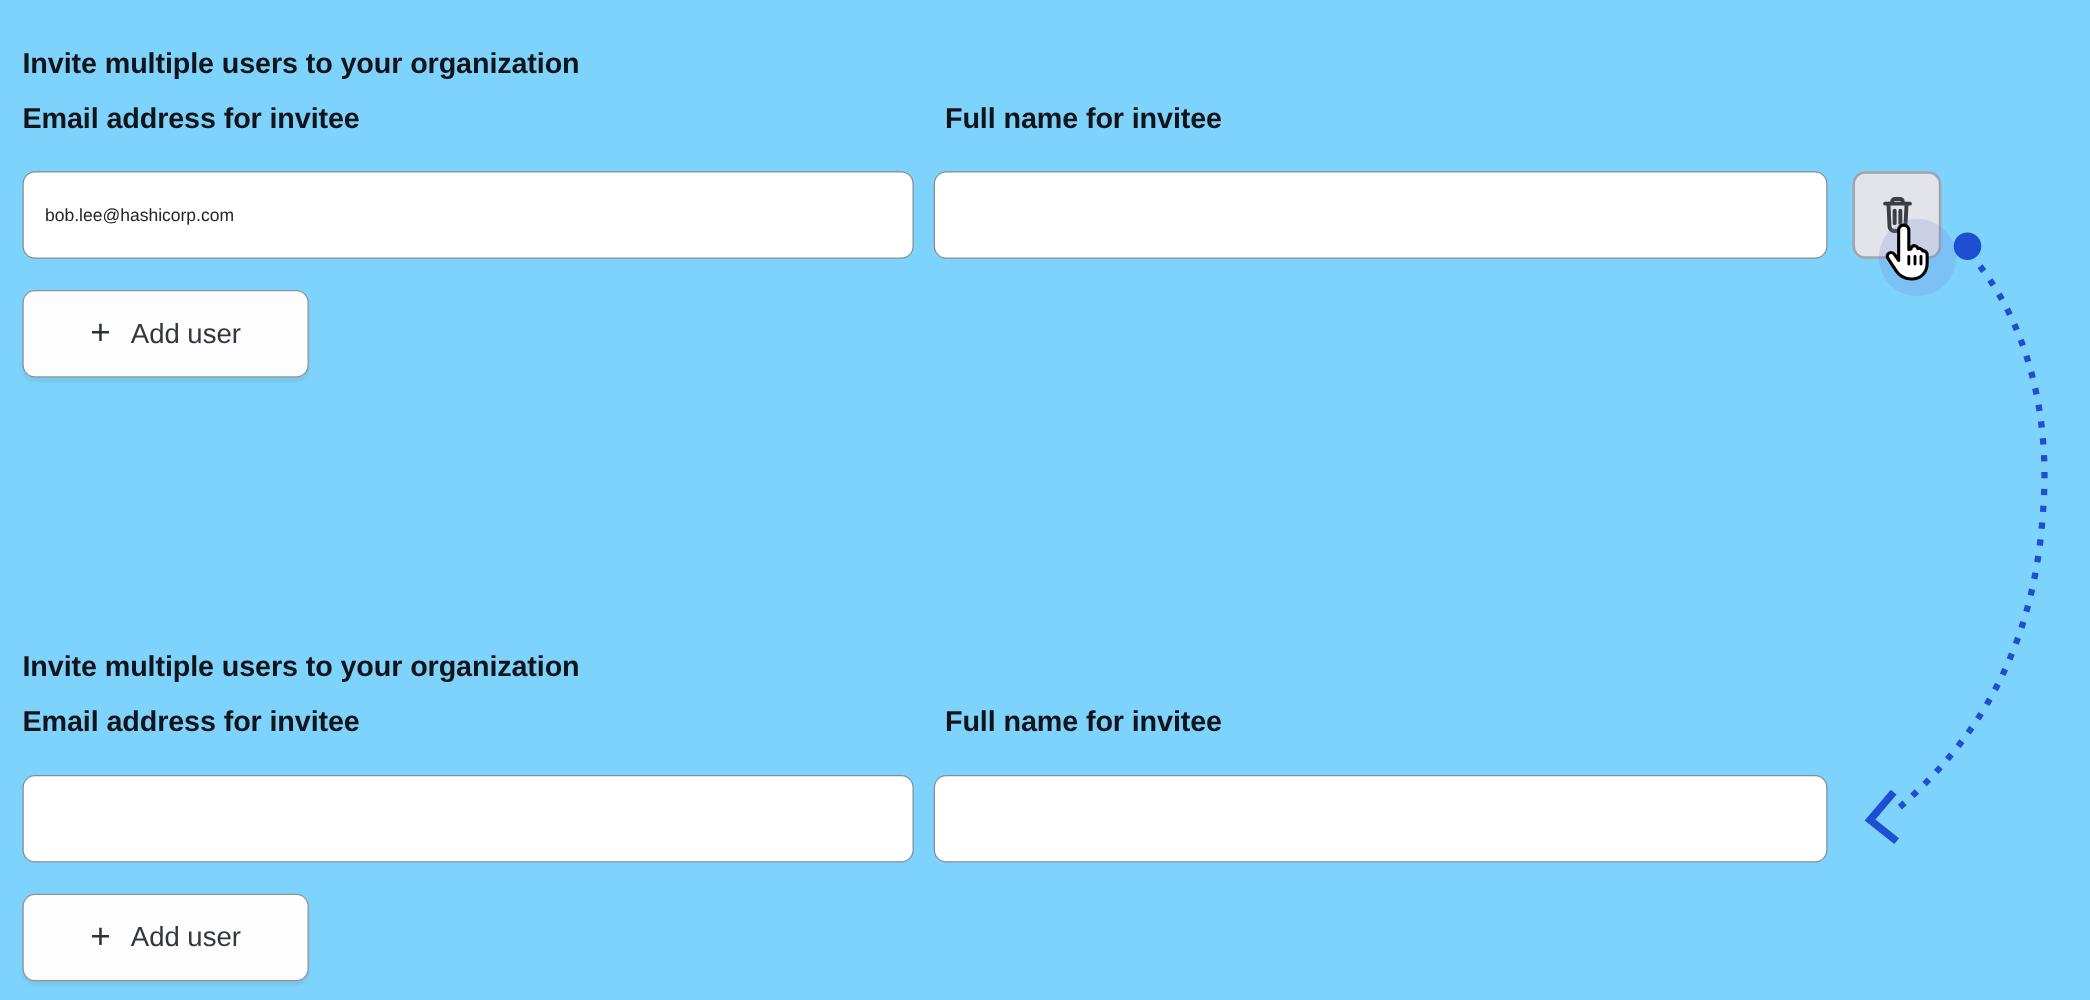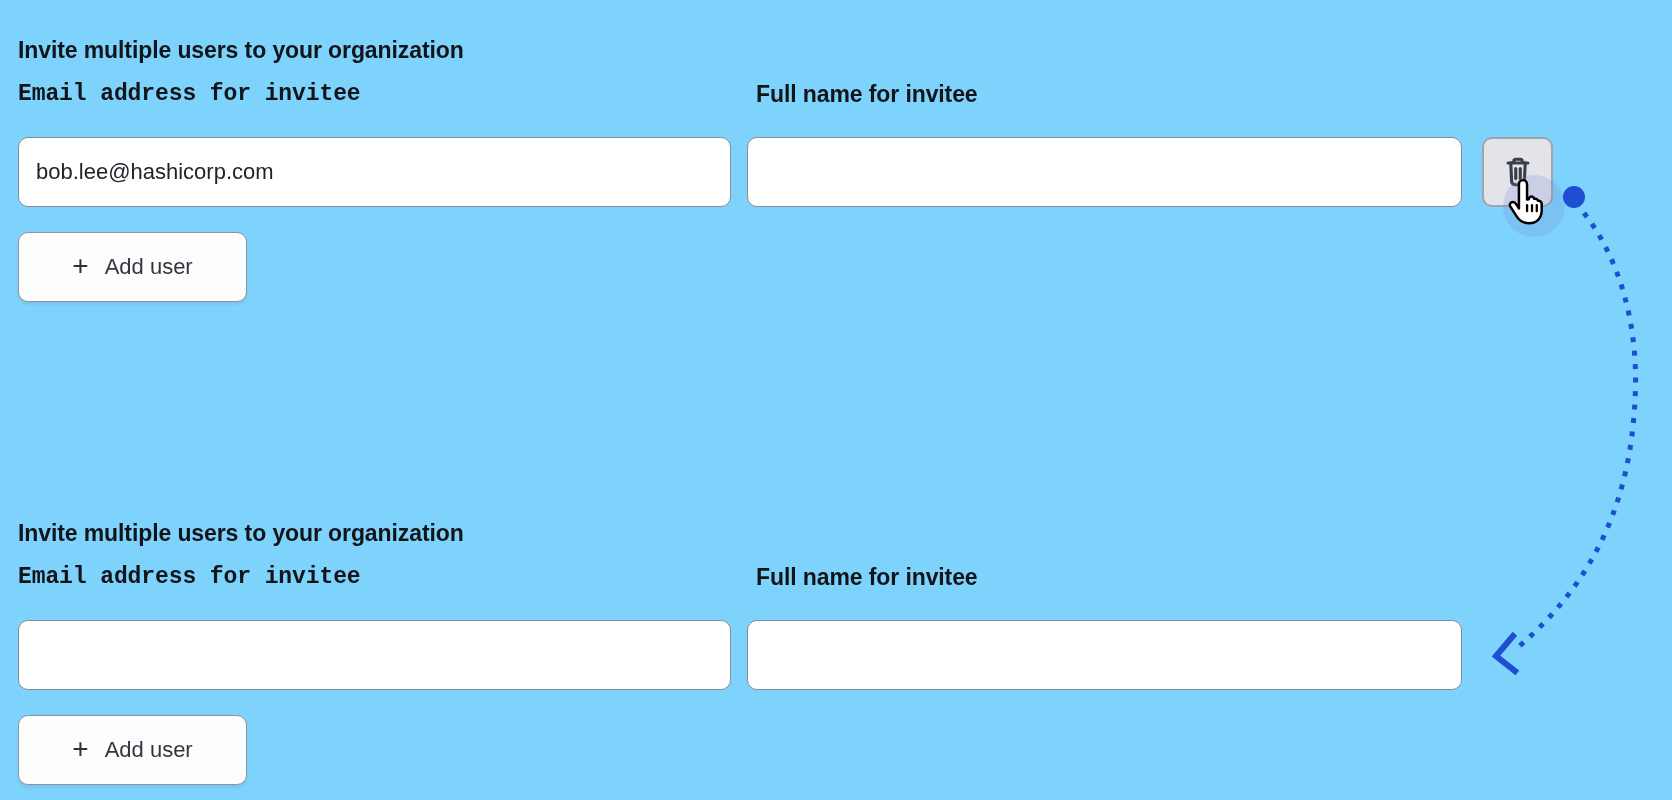--- a/index.html
+++ b/index.html
@@ -32,30 +32,30 @@
   .form-heading {
     position: absolute; left: 18px; top: 18px;
     font-size: 23px; font-weight: 700; color: var(--text);
     letter-spacing: -0.1px; white-space: nowrap;
   }
   .field-label {
     position: absolute; top: 81px;
     font-size: 23px; font-weight: 700; color: var(--text);
     letter-spacing: -0.1px; white-space: nowrap;
   }
-  .label-email { left: 18px; font-family: Liberation Mono, monospace; }
+  .label-email { left: 18px; }
   .label-name  { left: 756px; }
 
   .text-input {
     position: absolute; top: 137px; height: 70px;
     background: #ffffff;
     border: 1px solid var(--input-border);
     border-radius: 10px;
     font-family: "Liberation Sans", "DejaVu Sans", sans-serif;
-    font-size: 22px; color: var(--value-text);
+    font-size: 14px; color: var(--value-text);
     padding: 0 17px; outline: none;
   }
   .input-email { left: 18px;  width: 713px; }
   .input-name  { left: 747px; width: 715px; }
 
   .add-user-btn {
     position: absolute; left: 18px; top: 232px;
     width: 229px; height: 70px;
     display: flex; align-items: center; justify-content: center; gap: 16px;
     background: var(--button-bg);

